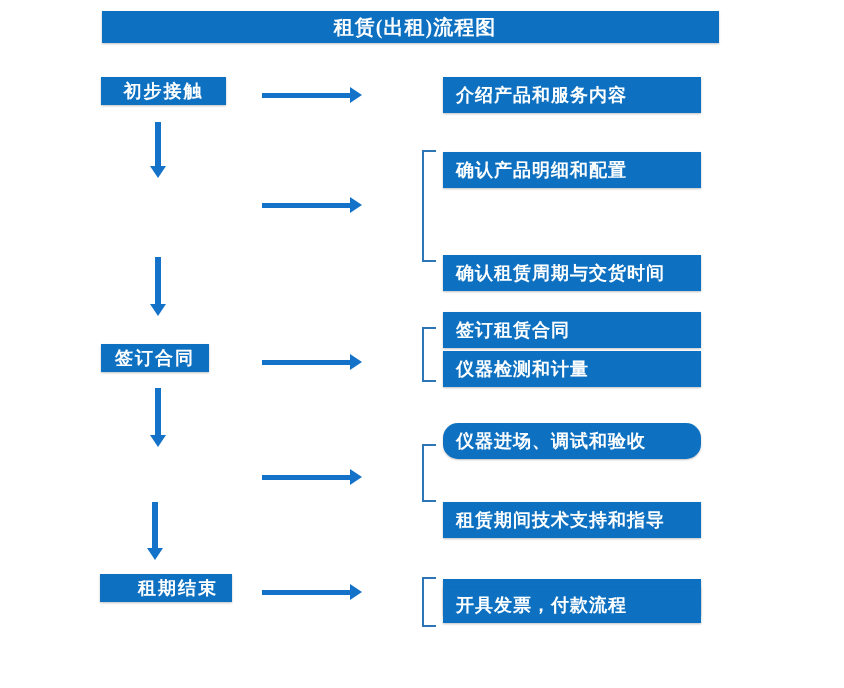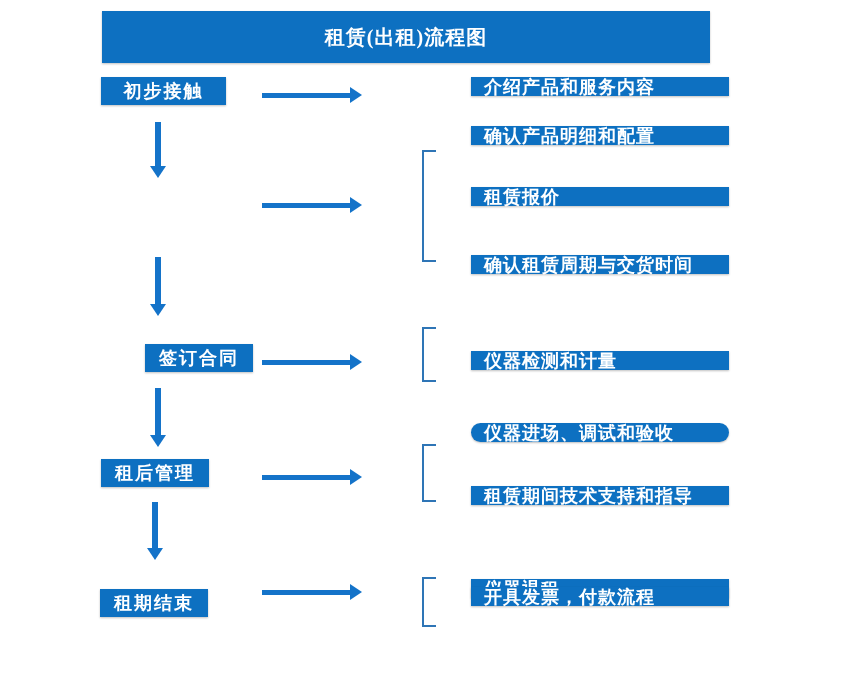--- a/index.html
+++ b/index.html
@@ -11,43 +11,43 @@
   }
   html,body{margin:0;padding:0;background:var(--bg);}
   .canvas{
     position:relative;
     width:844px;height:688px;
     background:var(--bg);
     overflow:hidden;
     font-family:"Liberation Serif","DejaVu Serif",serif;
   }
   .titlebar{
-    position:absolute;left:102px;top:11px;width:608px;height:52px;
+    position:absolute;left:102px;top:11px;width:608px;height:32px;
     background:var(--box);
     display:flex;align-items:center;justify-content:center;
     color:var(--txt);font-weight:bold;font-size:20px;letter-spacing:1px;
     box-shadow:0 1px 2px rgba(0,0,0,.25);
+    padding-left:9px;
   }
   .stepbox{
     position:absolute;left:101px;height:28px;
     background:var(--box);
     display:flex;align-items:center;justify-content:center;
     color:var(--txt);font-weight:bold;font-size:18px;letter-spacing:2px;
     box-shadow:0 1px 2px rgba(0,0,0,.25);
   }
   .w125{width:125px;}
   .w108{width:108px;}
   .detailbox{
-    position:absolute;left:443px;width:258px;height:19px;
+    position:absolute;left:443px;width:258px;height:36px;
     background:var(--box);
     display:flex;align-items:center;
     padding-left:13px;box-sizing:border-box;
     color:var(--txt);font-weight:bold;font-size:18px;letter-spacing:1px;
     box-shadow:0 1px 2px rgba(0,0,0,.25);
-    margin-left:28px;
   }
   .harrow{
     position:absolute;left:262px;width:100px;height:16px;
     display:flex;align-items:center;
   }
   .harrow .shaft{height:5px;flex:1;background:var(--arrow);}
   .harrow .head{
     width:0;height:0;
     border-top:8px solid transparent;border-bottom:8px solid transparent;
     border-left:12px solid var(--arrow);
@@ -73,23 +73,22 @@
 </head>
 <body>
 
 <div class="canvas">
 
   <div class="titlebar">
     <span>租赁(出租)流程图</span>
   </div>
 
   <div class="stepbox w125" style="top:77px;">初步接触</div>
-  <div class="stepbox w108" style="top:344px;margin-left:44px;">签订合同</div>
-  <div class="stepbox w108" style="top:459px;">租后管理</div>
-  <div class="stepbox w108" style="top:589px;left:100px;">租期结束</div>
+  <div class="stepbox w108" style="top:344px;">签订合同</div>
+  <div class="stepbox w108" style="top:574px;left:100px;padding-left:24px;">租期结束</div>
 
   <div class="varrow" style="left:150px;top:122px;height:56px;">
       <div class="shaft"></div>
       <div class="head"></div>
     </div>
   <div class="varrow" style="left:150px;top:257px;height:59px;">
       <div class="shaft"></div>
       <div class="head"></div>
     </div>
   <div class="varrow" style="left:150px;top:388px;height:59px;">
@@ -122,25 +121,25 @@
       <div class="head"></div>
     </div>
 
   <div class="bracket" style="top:150px;height:112px;"></div>
   <div class="bracket" style="top:327px;height:55px;"></div>
   <div class="bracket" style="top:444px;height:58px;"></div>
   <div class="bracket" style="top:577px;height:50px;"></div>
 
   <div class="detailbox" style="top:77px;">介绍产品和服务内容</div>
 
-  <div class="detailbox" style="top:126px;text-align:center;">确认产品明细和配置</div>
-  <div class="detailbox" style="top:187px;">租赁报价</div>
+  <div class="detailbox" style="top:152px;text-align:center;">确认产品明细和配置</div>
   <div class="detailbox" style="top:255px;">确认租赁周期与交货时间</div>
 
+  <div class="detailbox" style="top:312px;">签订租赁合同</div>
   <div class="detailbox" style="top:351px;">仪器检测和计量</div>
 
   <div class="detailbox" style="top:423px;border-radius:15px;">仪器进场、调试和验收</div>
-  <div class="detailbox" style="top:486px;">租赁期间技术支持和指导</div>
+  <div class="detailbox" style="top:502px;">租赁期间技术支持和指导</div>
 
   <div class="detailbox" style="top:579px;">仪器退租</div>
   <div class="detailbox" style="top:587px;">开具发票，付款流程</div>
 
 </div>
 
 </body></html>

